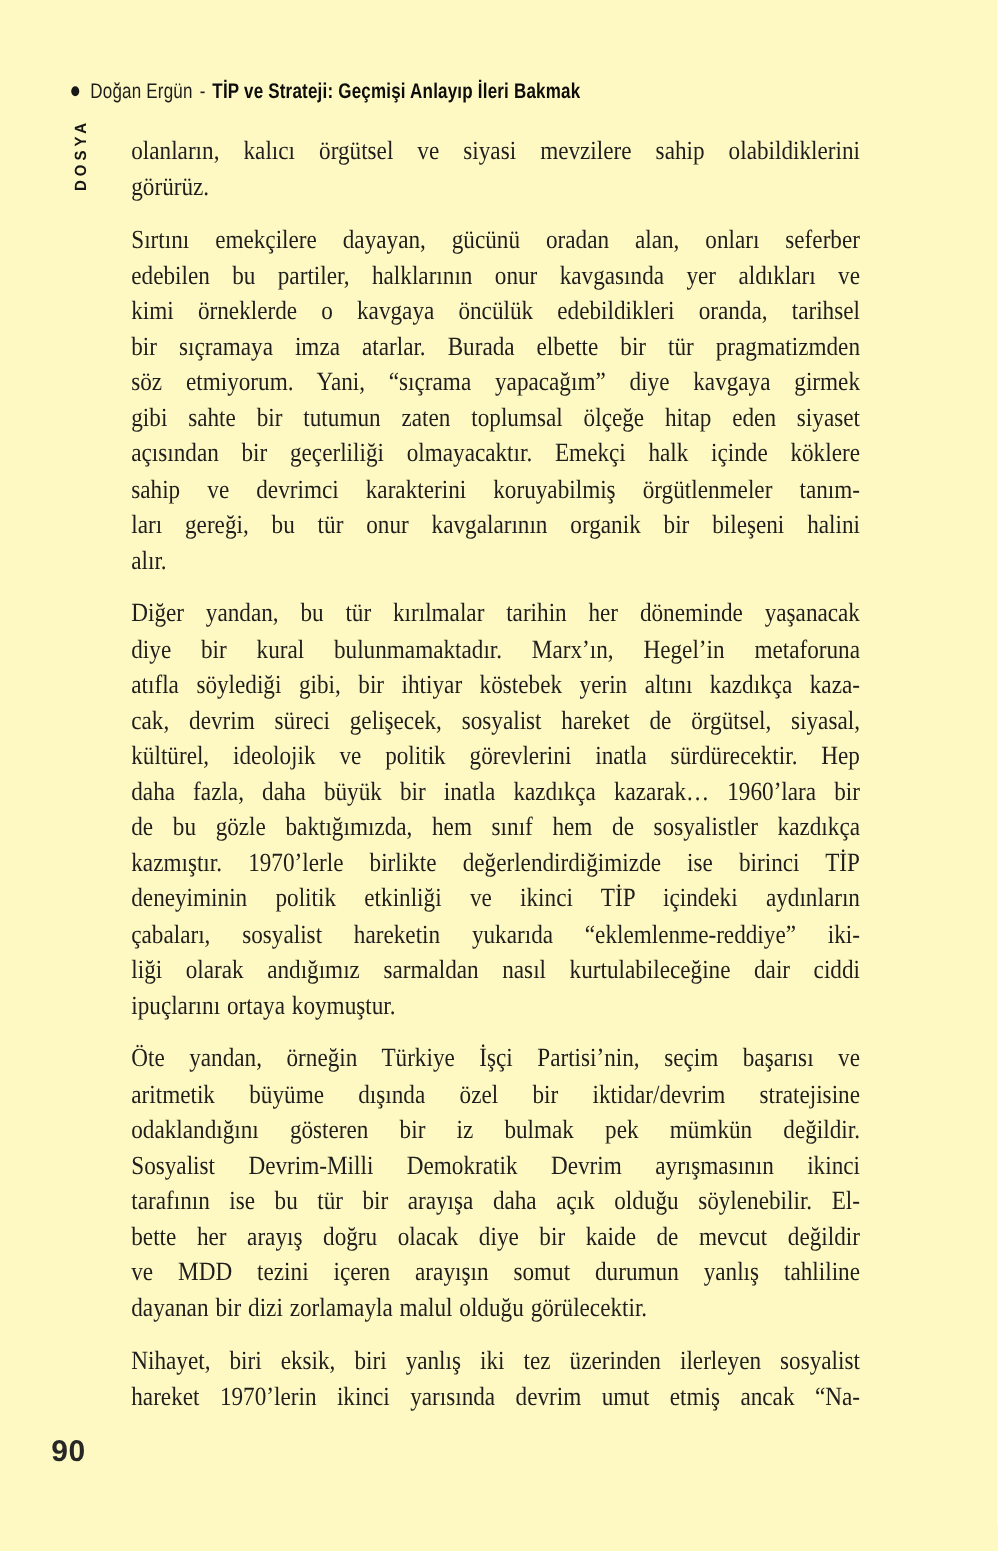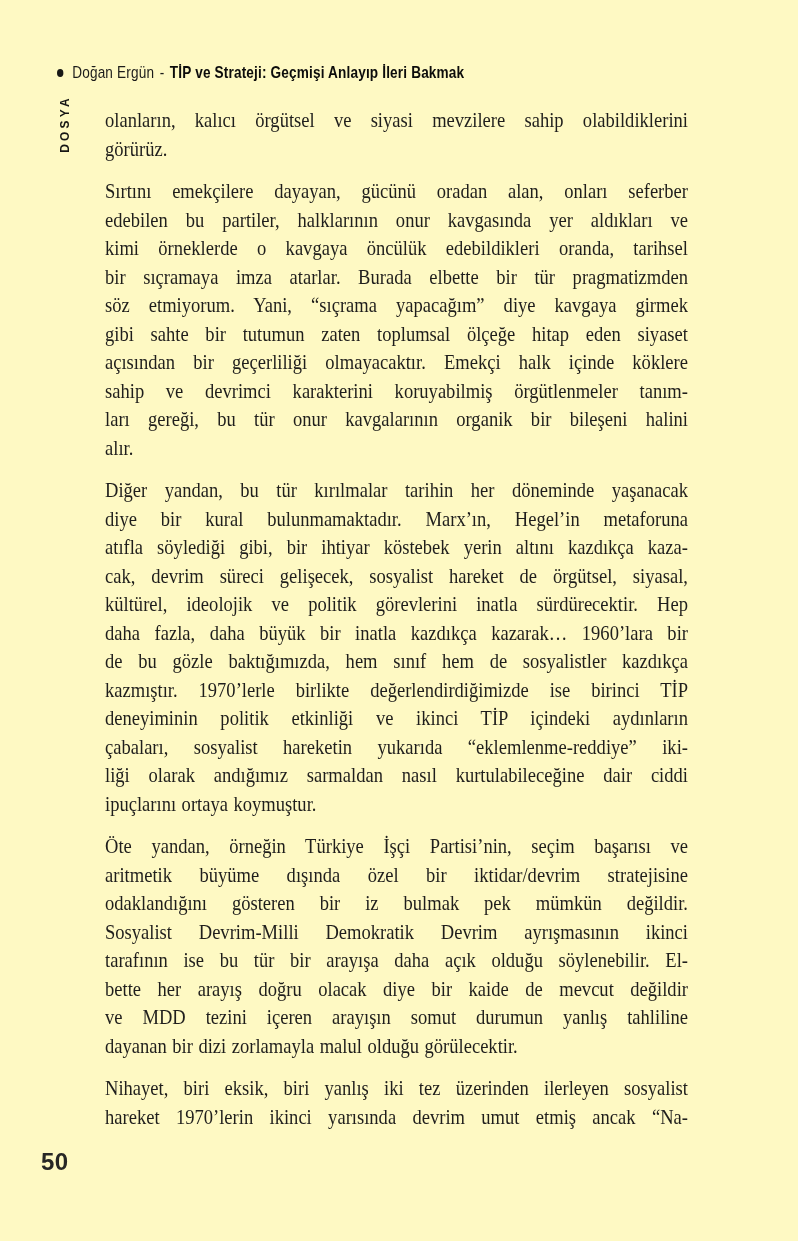--- a/index.html
+++ b/index.html
@@ -158,15 +158,15 @@
         <div class="line">bette her arayış doğru olacak diye bir kaide de mevcut değildir</div>
         <div class="line">ve MDD tezini içeren arayışın somut durumun yanlış tahliline</div>
         <div class="line last">dayanan bir dizi zorlamayla malul olduğu görülecektir.</div>
       </div>
       <div class="para">
         <div class="line">Nihayet, biri eksik, biri yanlış iki tez üzerinden ilerleyen sosyalist</div>
         <div class="line">hareket 1970’lerin ikinci yarısında devrim umut etmiş ancak “Na-</div>
       </div>
     </div>
 
-  <div class="pagenum">50</div>
+  <div class="pagenum">90</div>
 
 </div>
 
 </body></html>

